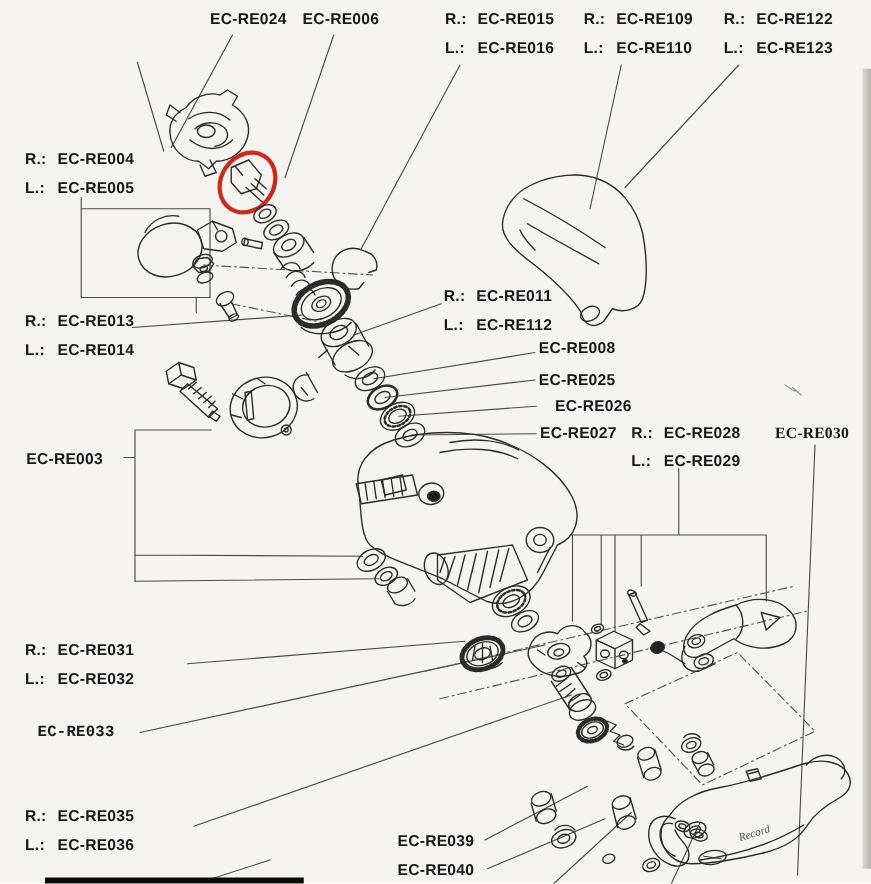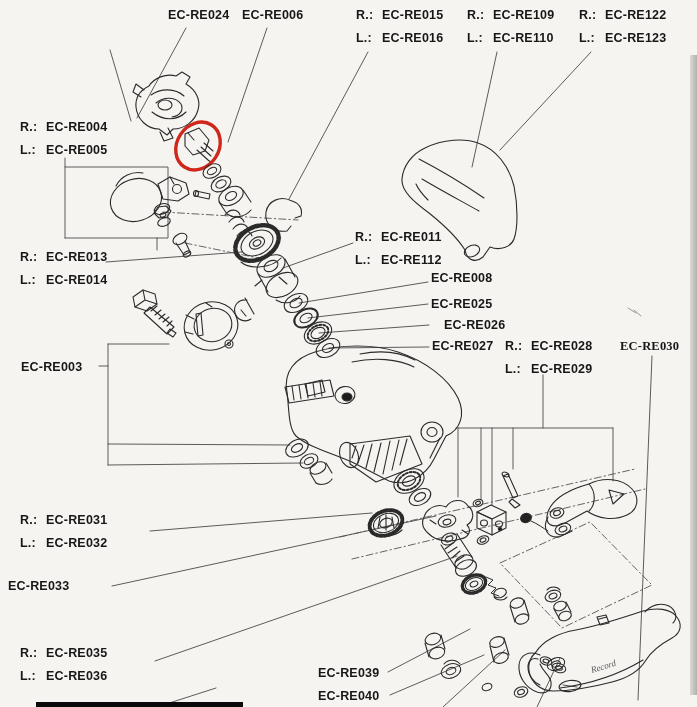--- a/index.html
+++ b/index.html
@@ -445,21 +445,21 @@
       <div class="part-label" style="left: 20px; top: 514px;">
         <div class="label-row">
           <span class="prefix" style="width: 26px;">R.:</span>
           <span>EC-RE031</span>
         </div>
         <div class="label-row">
           <span class="prefix" style="width: 26px;">L.:</span>
           <span>EC-RE032</span>
         </div>
       </div>
-      <div class="part-label" style="left: 8px; top: 580px;">
+      <div class="part-label" style="left: 30px; top: 580px; font-family: Liberation Mono, monospace;">
         <div class="label-row">
           <span>EC-RE033</span>
         </div>
       </div>
       <div class="part-label" style="left: 20px; top: 647px;">
         <div class="label-row">
           <span class="prefix" style="width: 26px;">R.:</span>
           <span>EC-RE035</span>
         </div>
         <div class="label-row">

